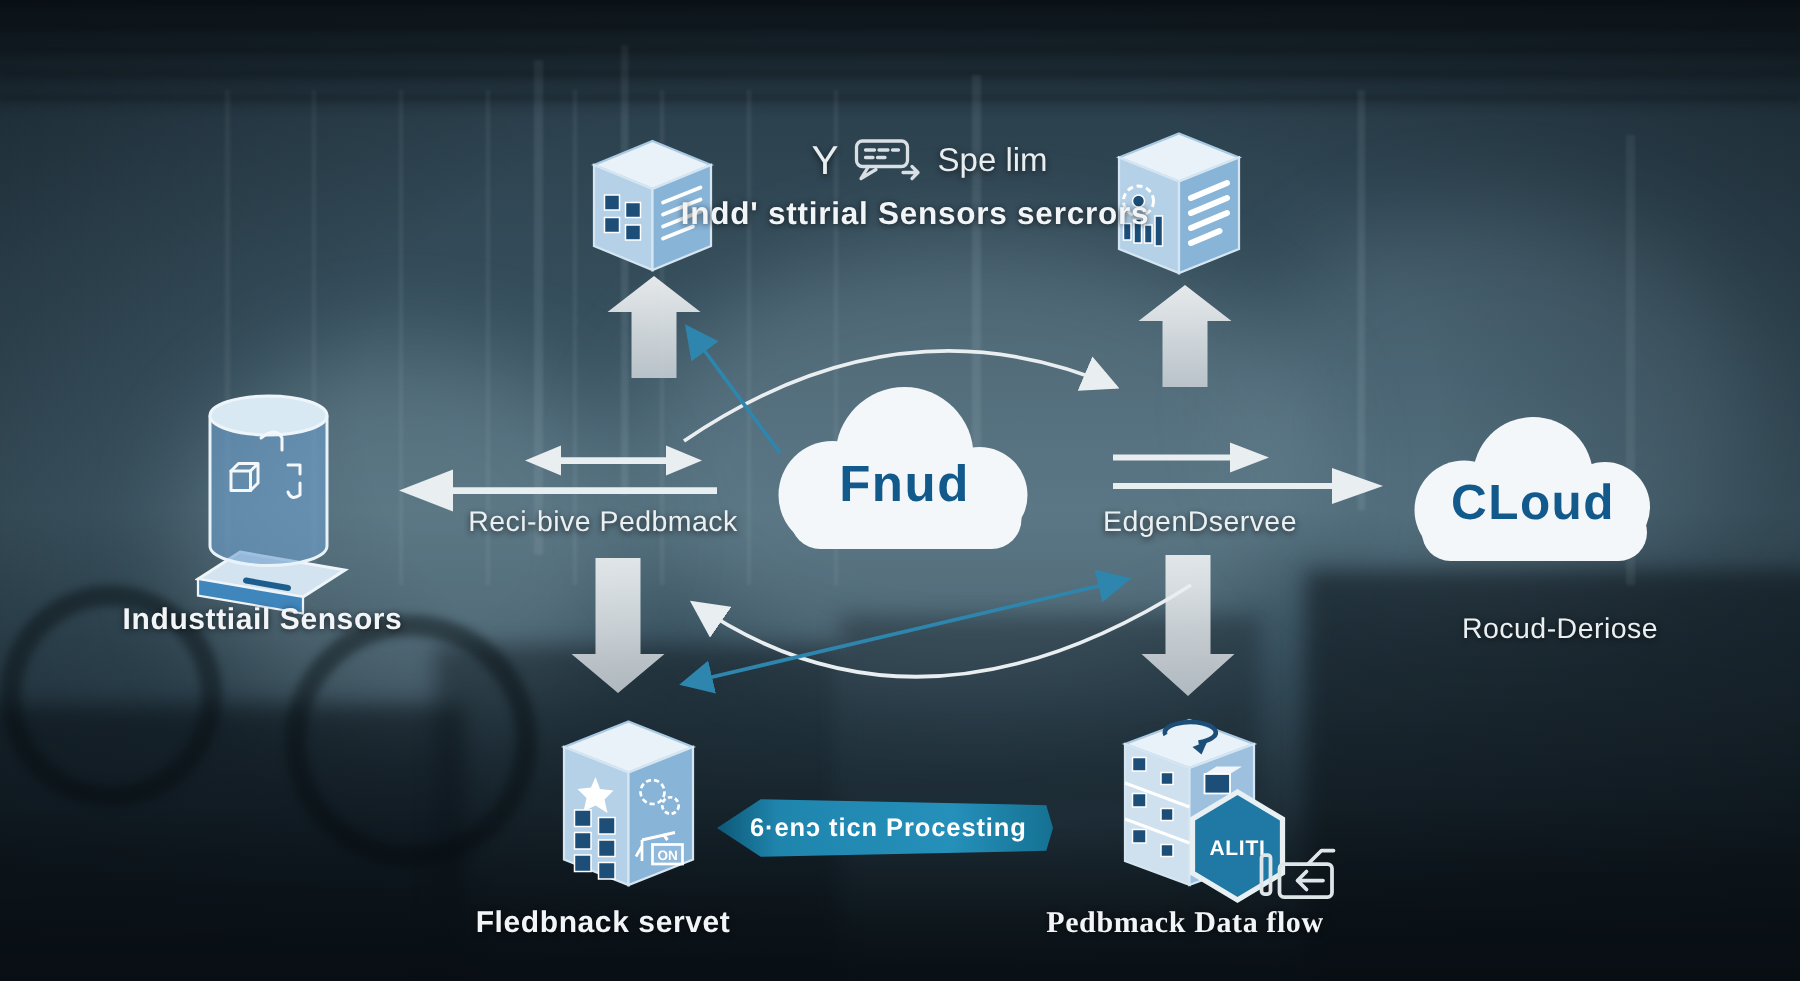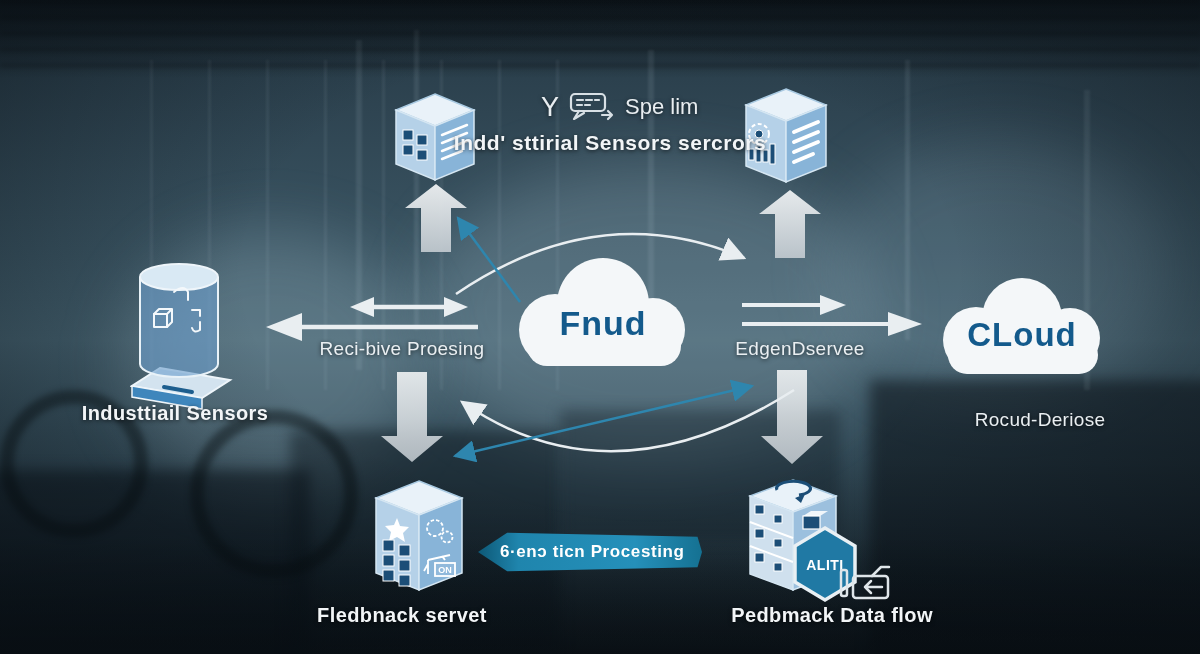--- a/index.html
+++ b/index.html
@@ -243,23 +243,23 @@
         <line x1="9" y1="15" x2="25" y2="15" stroke-dasharray="5 3"></line>
         <path d="M11,21 l-5,8 10,-6"></path>
         <path d="M34,25 h10 m0,0 l-4,-4 m4,4 l-4,4"></path>
       </g>
     </svg>
     <span class="spe-txt">Spe lim</span>
   </div>
 
   <div class="lbl lbl-node" style="left:175px;top:402px;">Industtiail Sensors</div>
   <div class="lbl lbl-title" style="left:610px;top:131px;">Indd' sttirial Sensors sercrors</div>
-  <div class="lbl lbl-flow" style="left:402px;top:338px;">Reci-bive Proesing</div>
+  <div class="lbl lbl-flow" style="left:402px;top:338px;">Reci-bive Pedbmack</div>
   <div class="lbl lbl-flow" style="left:800px;top:338px;">EdgenDservee</div>
   <div class="lbl lbl-flow" style="left:1040px;top:409px;">Rocud-Deriose</div>
   <div class="lbl lbl-node" style="left:402px;top:604px;">Fledbnack servet</div>
-  <div class="lbl lbl-node" style="left:832px;top:604px;">Pedbmack Data flow</div>
+  <div class="lbl lbl-node" style="left:790px;top:604px;font-family:Liberation Serif, serif;">Pedbmack Data flow</div>
 
   <div class="banner">
     <span class="banner-text">6·enɔ ticn Procesting</span>
   </div>
 
 </div>
 
 </body></html>

